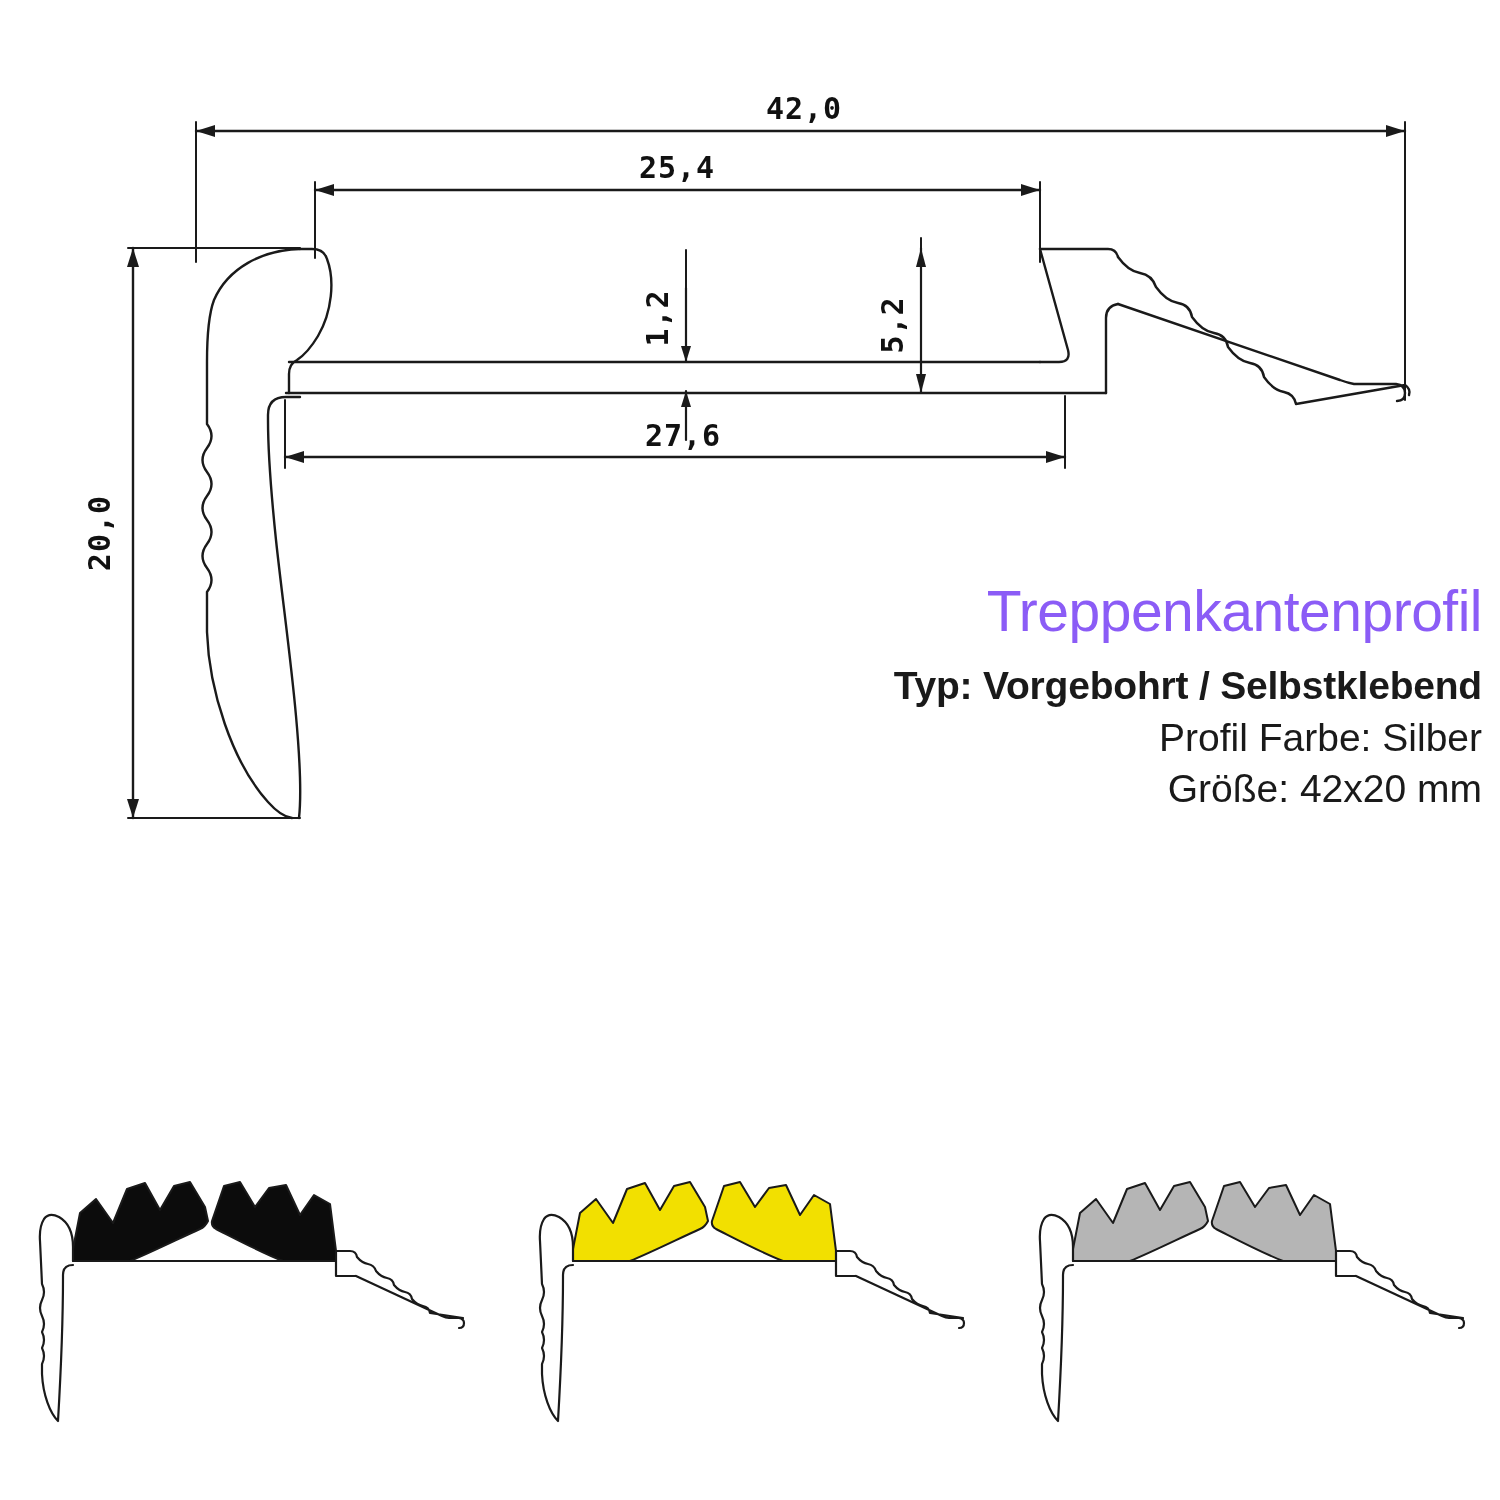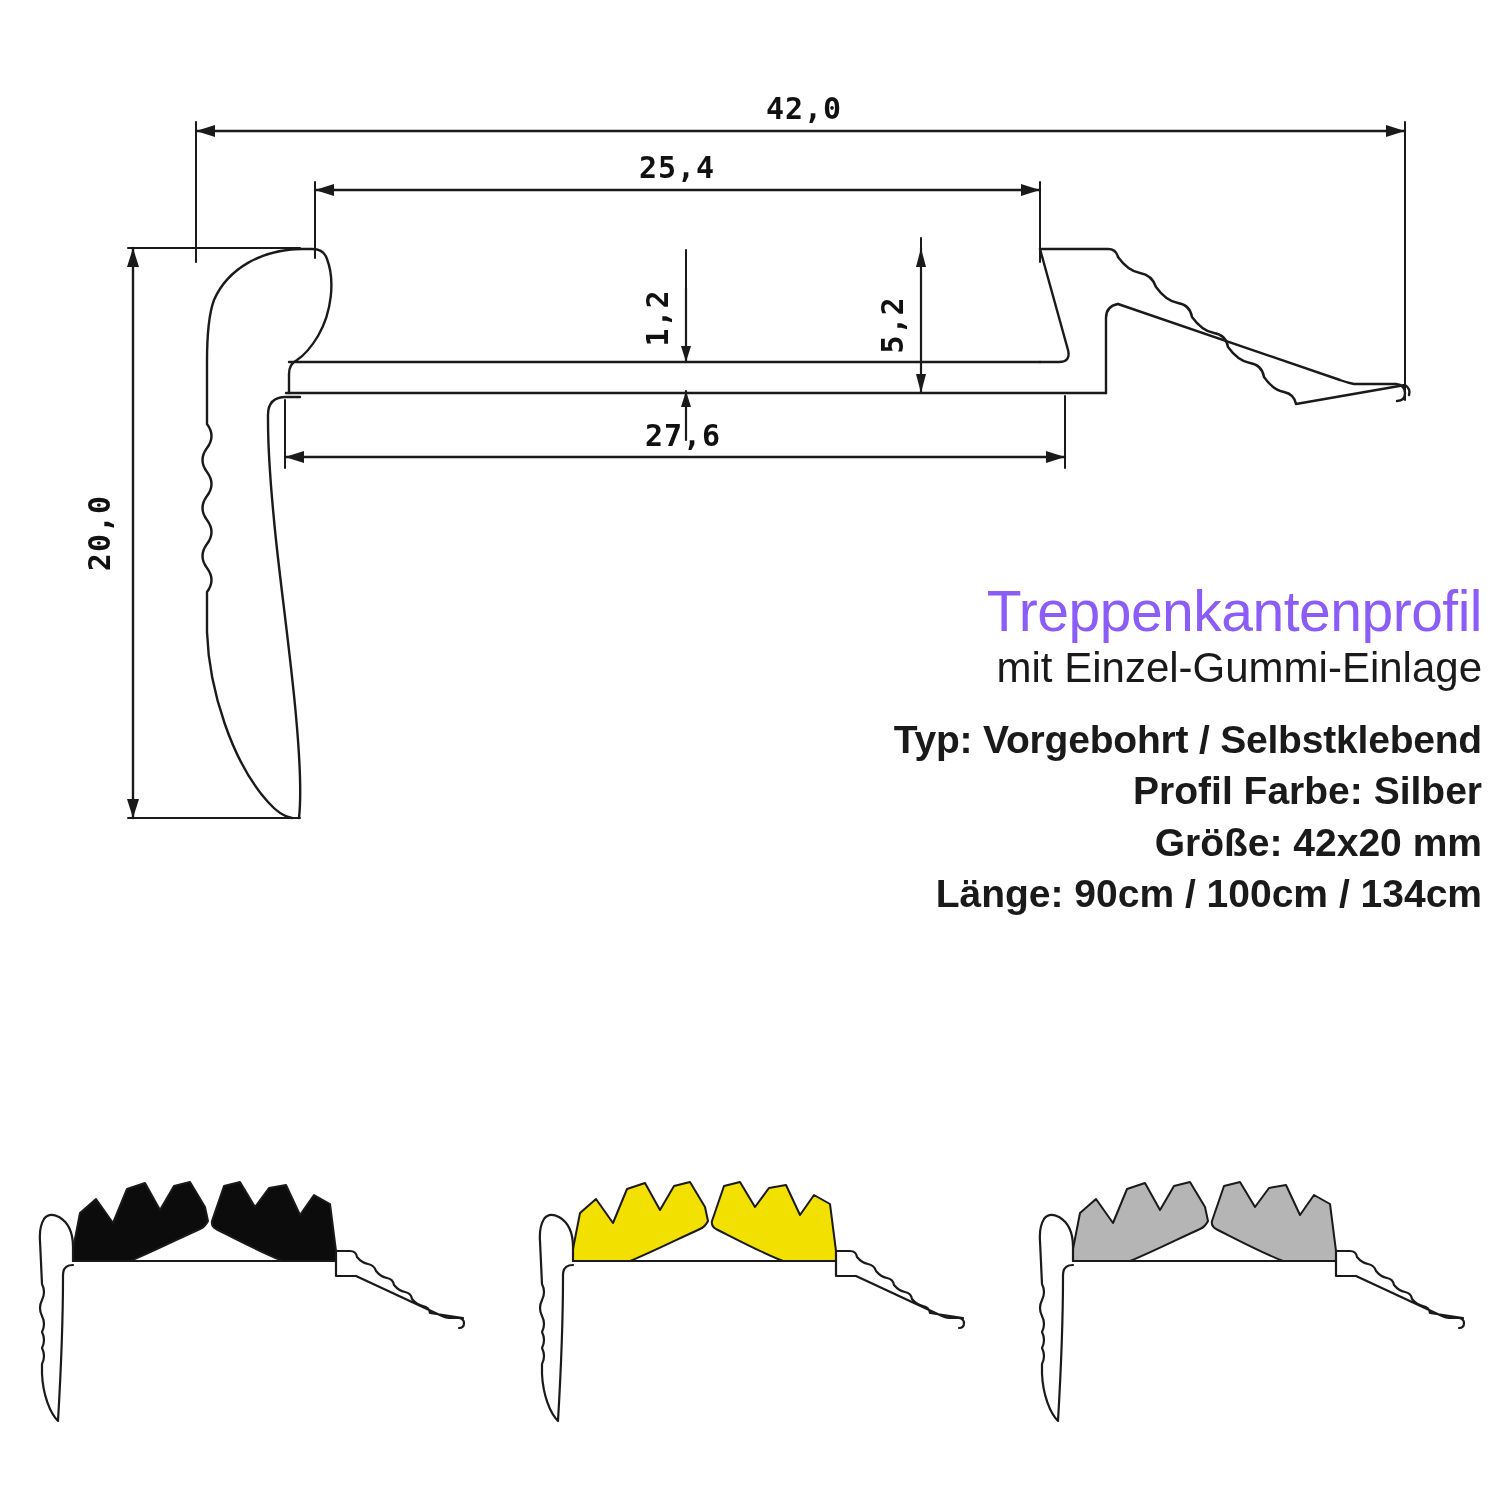--- a/index.html
+++ b/index.html
@@ -60,21 +60,21 @@
     font-size: 42px;
     line-height: 1.28;
     color: #1a1a1a;
     font-weight: 400;
     white-space: nowrap;
   }
   #product-info .spec {
     font-size: 39px;
     line-height: 1.32;
     color: #1a1a1a;
-    font-weight: 700;
+    font-weight: 400;
     white-space: nowrap;
   }
   #product-info .spec.bold {
     font-weight: 700;
     letter-spacing: -0.2px;
     margin-top: 19px;
   }
   
   #variants {
     position: absolute;
@@ -241,25 +241,23 @@
     <text class="dim-text" x="804" y="119" text-anchor="middle">42,0</text>
     <text class="dim-text" x="677" y="178" text-anchor="middle">25,4</text>
     <text class="dim-text" x="683" y="446" text-anchor="middle">27,6</text>
     <text class="dim-text" x="668" y="318" text-anchor="middle" transform="rotate(-90 668 318)">1,2</text>
     <text class="dim-text" x="903" y="325" text-anchor="middle" transform="rotate(-90 903 325)">5,2</text>
     <text class="dim-text" x="110" y="533" text-anchor="middle" transform="rotate(-90 110 533)">20,0</text>
   </svg>
 
   <div id="product-info">
     <div class="title">Treppenkantenprofil</div>
-    <div class="subtitle">mit Einzel-Gummi-Einlage</div>
     <div class="spec bold">Typ: Vorgebohrt / Selbstklebend</div>
     <div class="spec">Profil Farbe: Silber</div>
     <div class="spec">Größe: 42x20 mm</div>
-    <div class="spec">Länge: 90cm / 100cm / 134cm</div>
   </div>
 
   <div id="variants">
 
     <div class="variant">
       <svg viewBox="0 0 500 345">
 
         <path class="rubber" stroke="#1a1a1a" stroke-width="2" stroke-linejoin="round" d="M 73,94 L 80,58 L 96,44 L 113,68 L 127,34 L 145,28 L 160,55
                  L 174,31 L 190,27 L 205,52
                  L 208,66 q -3,6 -8,8

